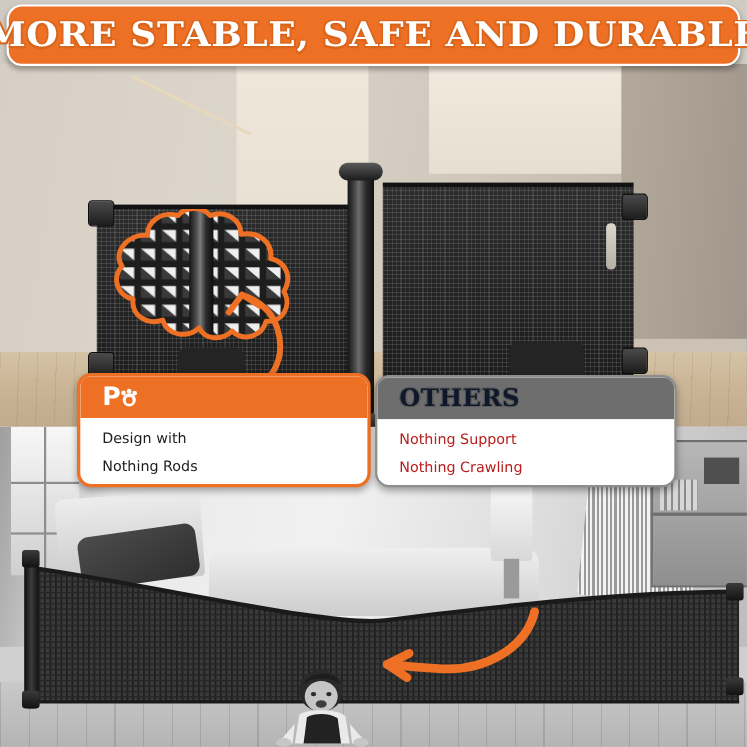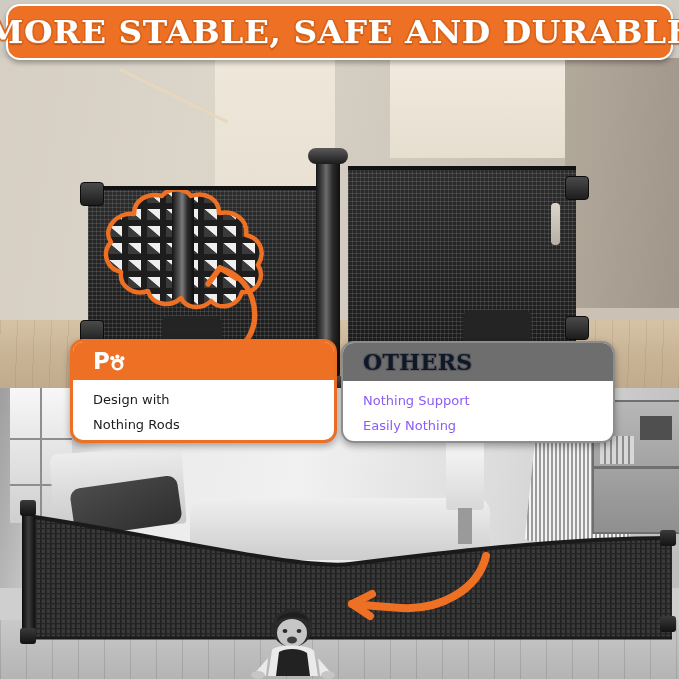--- a/index.html
+++ b/index.html
@@ -147,21 +147,21 @@
   .paw-a{display:inline-block;position:relative;width:17px;height:17px;}
   .paw-a svg{position:absolute;left:0;bottom:-2px;}
 
   #others-title{font-family:"DejaVu Serif","Liberation Serif",serif;font-weight:700;
        font-size:22px;color:#0f172a;letter-spacing:.4px;
        text-shadow:-1px -1px 0 #5c5c5c,1px -1px 0 #5c5c5c,-1px 1px 0 #5c5c5c,1px 1px 0 #5c5c5c;}
 
   .card-body{padding:7px 0 0 20px;}
   .card-body div{font-size:13px;line-height:25px;white-space:nowrap;}
   #card-pawtners .card-body div{color:#1c1c1c;}
-  #card-others .card-body div{color:#8b5cf6;}
+  #card-others .card-body div{color:#b91c1c;}
 </style>
 </head>
 <body>
 
 <div id="stage">
 
   <div id="photo-top">
     <div class="wall-main"></div>
     <div class="wall-panel-a"></div>
     <div class="wall-panel-b"></div>
@@ -322,17 +322,17 @@
       <div>Nothing Rods</div>
     </div>
   </div>
 
   <div class="card" id="card-others">
     <div class="card-head">
       <div id="others-title">OTHERS</div>
     </div>
     <div class="card-body">
       <div>Nothing Support</div>
-      <div>Easily Nothing</div>
+      <div>Nothing Crawling</div>
     </div>
   </div>
 
 </div>
 
 </body></html>

